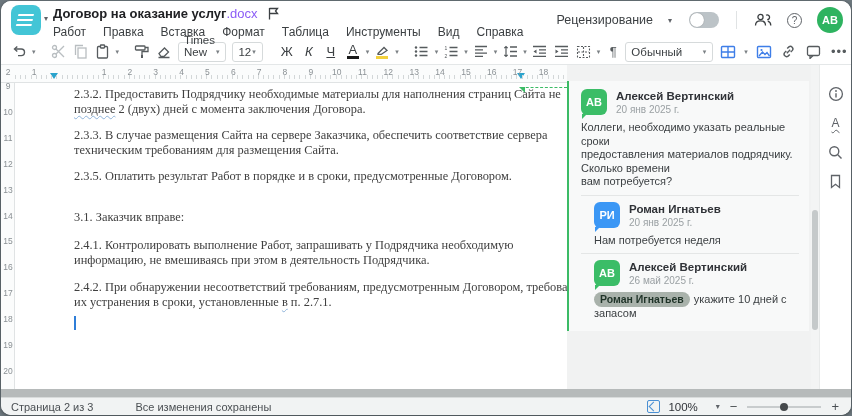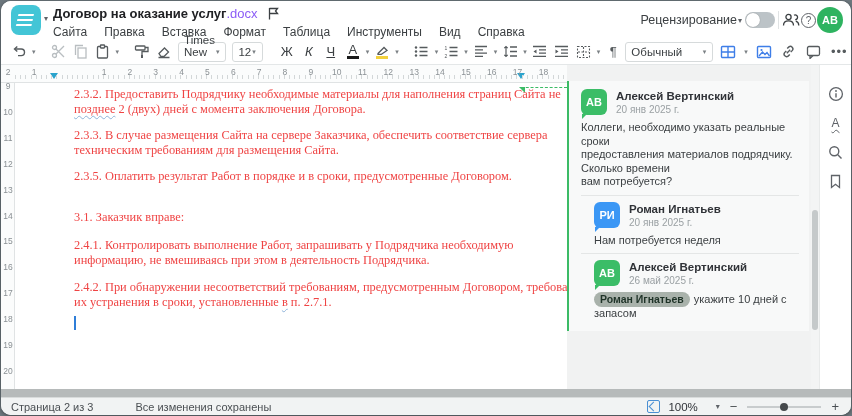--- a/index.html
+++ b/index.html
@@ -12,21 +12,21 @@
   .logo{position:absolute;left:10px;top:4px;width:30px;height:30px;border-radius:8px;background:#43c5d6;display:flex;align-items:center;justify-content:center;cursor:pointer;}
   .logo-lines{width:16px;height:2px;background:#fff;border-radius:1px;box-shadow:0 5px 0 #fff,0 10px 0 #fff;transform:translateY(-5px) skewX(-12deg);}
   .logo-caret{position:absolute;left:43px;top:13px;font-size:8px;color:#5f6368;}
   .title-col{position:absolute;left:52px;top:4px;}
   .title-row{display:flex;align-items:center;font-size:13px;color:#202124;height:16px;}
   .doc-title{font-weight:bold;}
   .doc-ext{color:#8b5cf6;}
   .flag-icon{margin-left:10px;display:flex;align-items:center;}
   .menubar{display:flex;gap:17px;margin-top:4px;font-size:12px;color:#3c4043;}
   .menubar span{cursor:pointer;}
-  .header-right{position:absolute;right:8px;top:0;height:38px;display:flex;align-items:center;gap:1px;}
+  .header-right{position:absolute;right:8px;top:0;height:38px;display:flex;align-items:center;gap:15px;}
   .review-label{font-size:12.5px;color:#3c4043;}
   .sm-caret{font-size:8px;color:#5f6368;}
   .toggle{width:30px;height:16px;border-radius:8px;background:#bcc3c7;position:relative;cursor:pointer;margin-left:2px;}
   .toggle .knob{position:absolute;left:1px;top:1px;width:14px;height:14px;border-radius:50%;background:#fff;box-shadow:0 0 1px rgba(0,0,0,.4);}
   .vsep{width:1px;height:18px;background:#e0e3e4;margin:0 2px;}
   .help-icon{width:15px;height:15px;border:1.4px solid #5f6368;border-radius:50%;font-size:10px;color:#5f6368;display:flex;align-items:center;justify-content:center;cursor:pointer;}
   .user-avatar{width:26px;height:26px;border-radius:50%;background:#2eb360;color:#fff;font-size:11px;font-weight:bold;display:flex;align-items:center;justify-content:center;cursor:pointer;}
 
   
   .toolbar{position:absolute;top:38px;left:0;right:0;height:26px;display:flex;align-items:center;padding:0 8px;gap:2px;border-bottom:1px solid #e4e7e8;background:#fff;}
@@ -52,21 +52,21 @@
   .workspace{position:absolute;top:64px;left:0;right:0;height:324px;background:#eef0f0;}
   .hruler{position:absolute;top:0;left:0;width:566px;height:18px;background:#fbfcfc;border-bottom:1px solid #e0e3e4;}
   .hruler::after{content:"";position:absolute;left:14px;right:0;bottom:3px;height:4px;
      background:repeating-linear-gradient(90deg,#d3d7d8 0 1px,transparent 1px 5.17px);}
   .rnum{position:absolute;top:2px;font-size:8.5px;color:#8a9094;transform:translateX(-50%);}
   .ind-marker{position:absolute;top:8px;width:0;height:0;border-left:4px solid transparent;border-right:4px solid transparent;border-top:6px solid #2ba3cc;cursor:pointer;}
   .vruler{position:absolute;top:18px;left:0;width:14px;bottom:0;background:#fbfcfc;border-right:1px solid #e0e3e4;}
   .vnum{position:absolute;left:0;width:14px;text-align:center;font-size:8.5px;color:#8a9094;}
 
   .page{position:absolute;left:14px;top:18px;width:552px;height:306px;background:#fff;cursor:text;}
-  .paras{position:absolute;left:59px;top:4px;width:505px;font-family:"Liberation Serif",serif;font-size:12.4px;line-height:15px;color:#ef4444;}
+  .paras{position:absolute;left:59px;top:4px;width:505px;font-family:"Liberation Serif",serif;font-size:12.4px;line-height:15px;color:#404040;}
   .para{white-space:pre-wrap;}
   .spell{text-decoration-line:underline;text-decoration-style:wavy;text-decoration-color:#8fb3d9;text-decoration-thickness:1px;text-underline-offset:2px;}
   .text-cursor{width:1.5px;height:14px;background:#2f7ed8;margin-top:6px;}
   .anchor-line{position:absolute;top:4px;right:0;width:46px;border-top:1.5px dashed #3cbb66;}
   .anchor-line::before{content:"";position:absolute;left:-2px;top:-1px;border-top:6px solid #3cbb66;border-left:6px solid transparent;}
 
   
   .comments-panel{position:absolute;left:566px;top:0;right:40px;bottom:0;background:#f1f2f2;}
   .c-card{margin:16px 2px 0 0;background:#f8f9f9;border-left:2px solid #3cbb66;padding:8px 10px 10px 12px;cursor:pointer;}
   .c-head{display:flex;gap:9px;align-items:flex-start;}
@@ -117,21 +117,21 @@
       <div class="title-row">
         <span class="doc-title">Договор на оказание услуг</span>
         <span class="doc-ext">.docx</span>
         <span class="flag-icon">
           <svg width="11" height="13" viewBox="0 0 11 13">
                 <path d="M1.5 1v11.5 M1.5 1.5h8l-2 2.5 2 2.5h-8" fill="none" stroke="#3c4043" stroke-width="1.3"></path>
               </svg>
         </span>
       </div>
       <nav class="menubar" id="menubar">
-            <span>Сайта</span>
+            <span>Работ</span>
             <span>Правка</span>
             <span>Вставка</span>
             <span>Формат</span>
             <span>Таблица</span>
             <span>Инструменты</span>
             <span>Вид</span>
             <span>Справка</span>
           </nav>
     </div>
     <div class="header-right">

